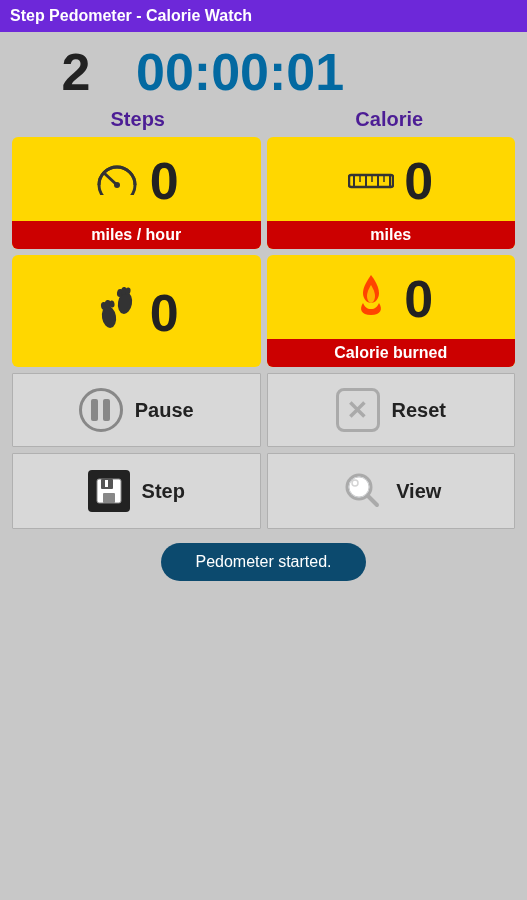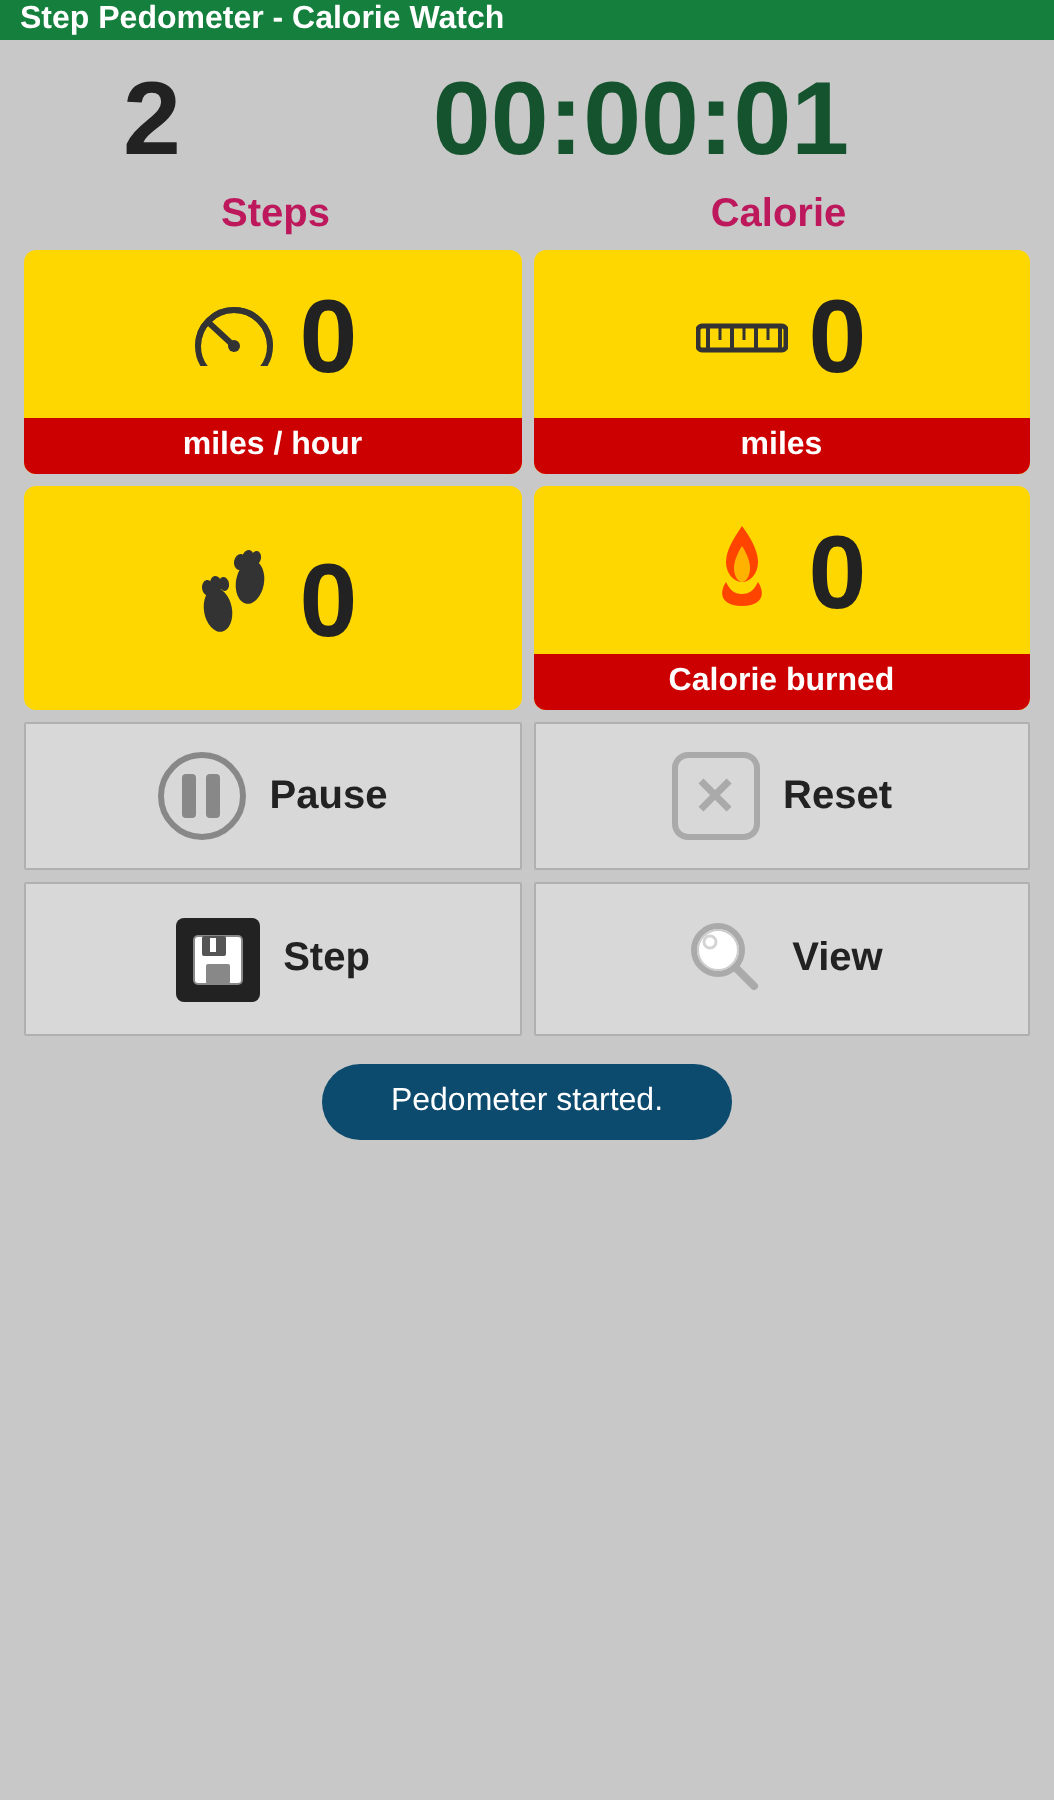--- a/index.html
+++ b/index.html
@@ -6,26 +6,26 @@
     body {
       width: 527px;
       height: 900px;
       background: #c8c8c8;
       font-family: Arial, sans-serif;
       overflow: hidden;
     }
 
     
     #title-bar {
-      background: #15803d;
+      background: #6d28d9;
       color: white;
       font-size: 16px;
       font-weight: bold;
       padding: 6px 10px;
-      height: 20px;
+      height: 32px;
       display: flex;
       align-items: center;
     }
 
     
     #main {
       padding: 10px 12px;
     }
 
     
@@ -41,37 +41,37 @@
       font-size: 52px;
       font-weight: bold;
       color: #222;
       text-align: center;
       width: 120px;
     }
 
     #timer {
       font-size: 52px;
       font-weight: bold;
-      color: #14532d;
-      text-align: center;
+      color: #0369a1;
+      text-align: left;
       flex: 1;
       padding-right: 6px;
     }
 
     
     #col-labels {
       display: flex;
       justify-content: space-around;
       margin-bottom: 6px;
     }
 
     .col-label {
       font-size: 20px;
       font-weight: bold;
-      color: #be185d;
+      color: #4c1d95;
       text-align: center;
       width: 50%;
     }
 
     
     #metrics-grid {
       display: grid;
       grid-template-columns: 1fr 1fr;
       gap: 6px;
       margin-bottom: 6px;

